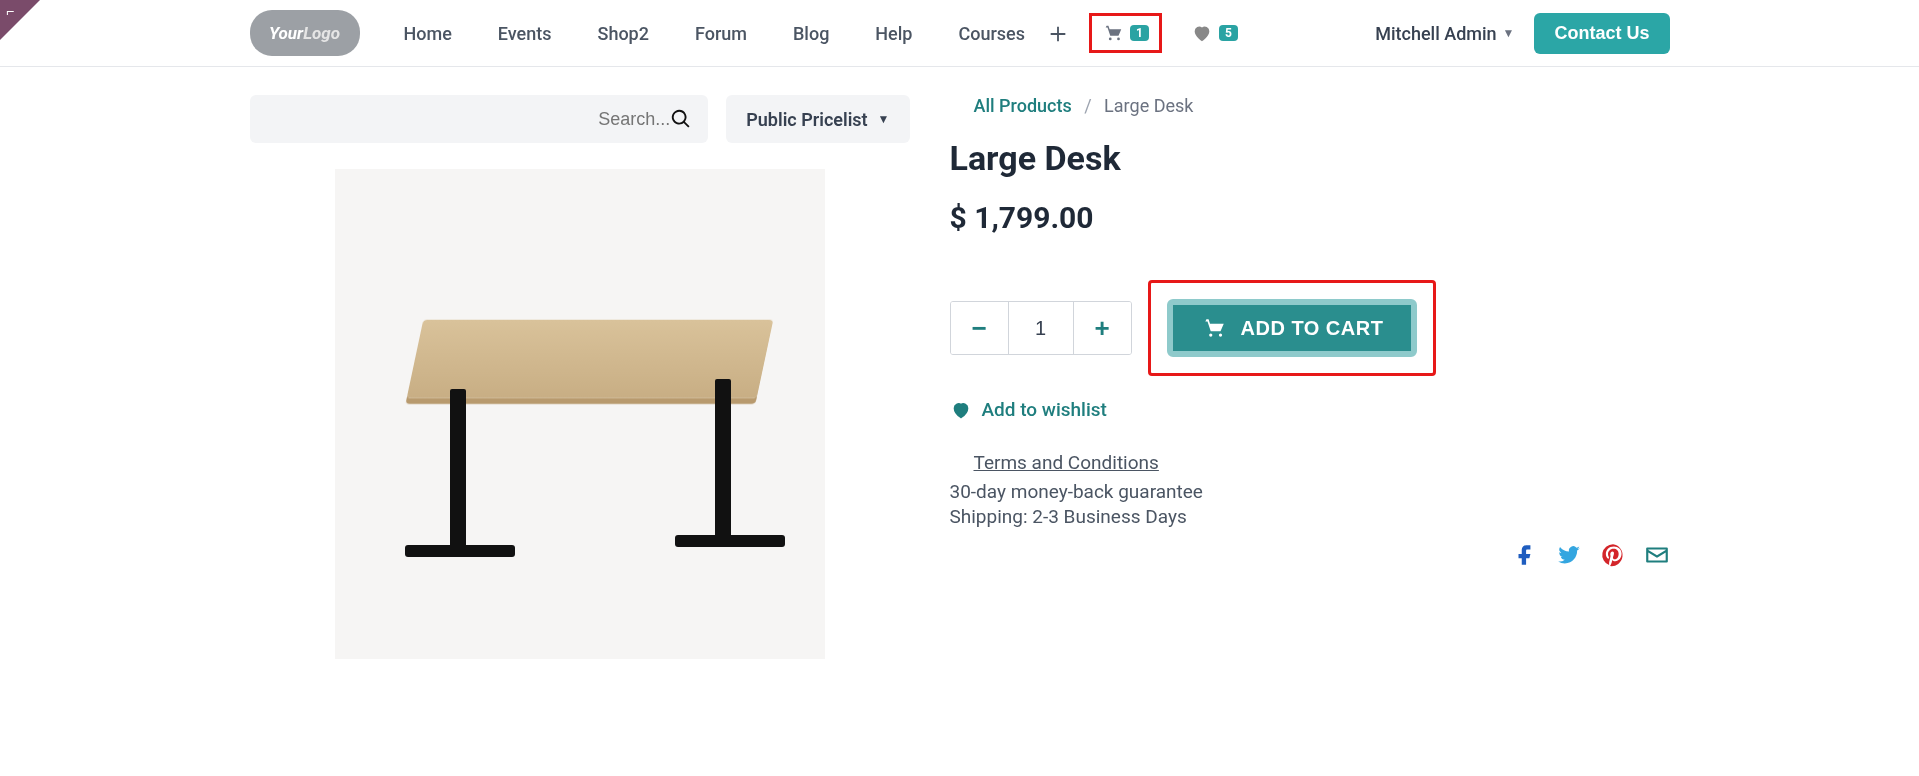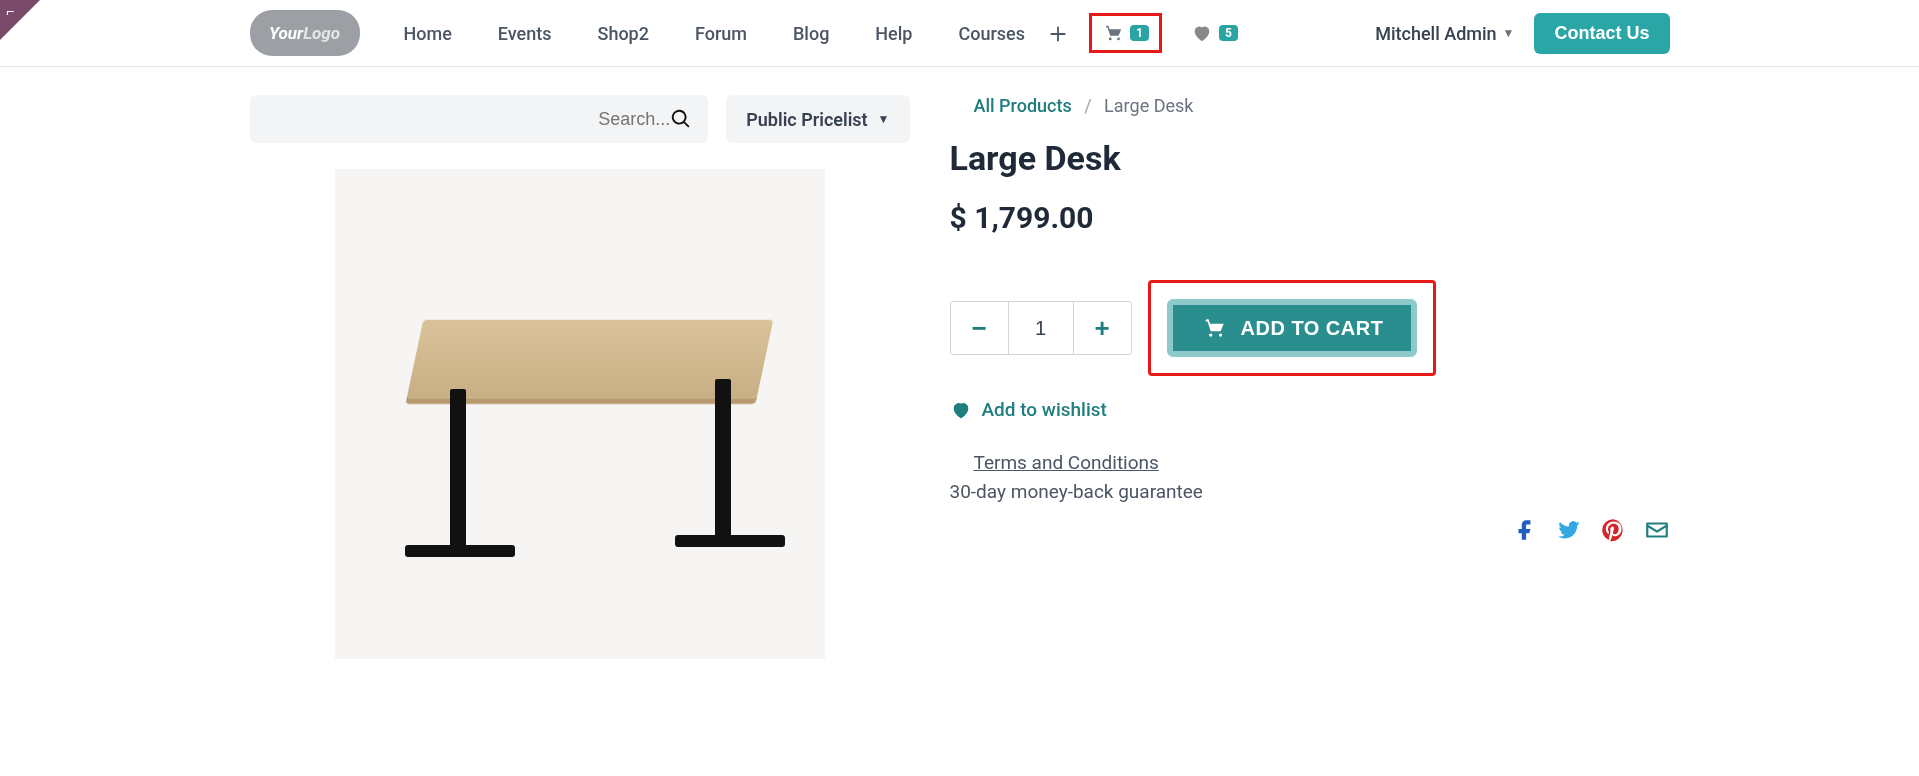--- a/index.html
+++ b/index.html
@@ -235,20 +235,21 @@
 
     <div class="wishlist-link">
       <svg class="icon" viewBox="0 0 24 24" fill="none" stroke="#1f7e7e" stroke-width="2">
           <path d="M12 20s-7-4.7-7-10a4.5 4.5 0 0 1 7-3.7A4.5 4.5 0 0 1 19 10c0 5.3-7 10-7 10z"></path>
         </svg>
       <span>Add to wishlist</span>
     </div>
 
     <a href="#" class="terms">Terms and Conditions</a>
     <div class="meta-line">30-day money-back guarantee</div>
+    <div class="meta-line">Shipping: 2-3 Business Days</div>
 
     <div class="share-row">
       <span class="fb">
         <svg class="icon-lg" viewBox="0 0 24 24" fill="currentColor">
             <path d="M13 3h4v4h-3c-.6 0-1 .4-1 1v3h4l-1 4h-3v6h-4v-6H6v-4h3V7a4 4 0 0 1 4-4z"></path>
           </svg>
       </span>
       <span class="tw">
         <svg class="icon-lg" viewBox="0 0 24 24" fill="currentColor">
             <path d="M22 5.8a8 8 0 0 1-2.3.6 4 4 0 0 0 1.8-2.2 8 8 0 0 1-2.6 1A4 4 0 0 0 12 8.8a11.4 11.4 0 0 1-8.3-4.2 4 4 0 0 0 1.2 5.4A4 4 0 0 1 3 9.5v.1a4 4 0 0 0 3.2 4 4 4 0 0 1-1.8 0 4 4 0 0 0 3.7 2.8A8 8 0 0 1 2 18a11.3 11.3 0 0 0 6.1 1.8c7.4 0 11.4-6.1 11.4-11.4v-.5A8 8 0 0 0 22 5.8z"></path>

